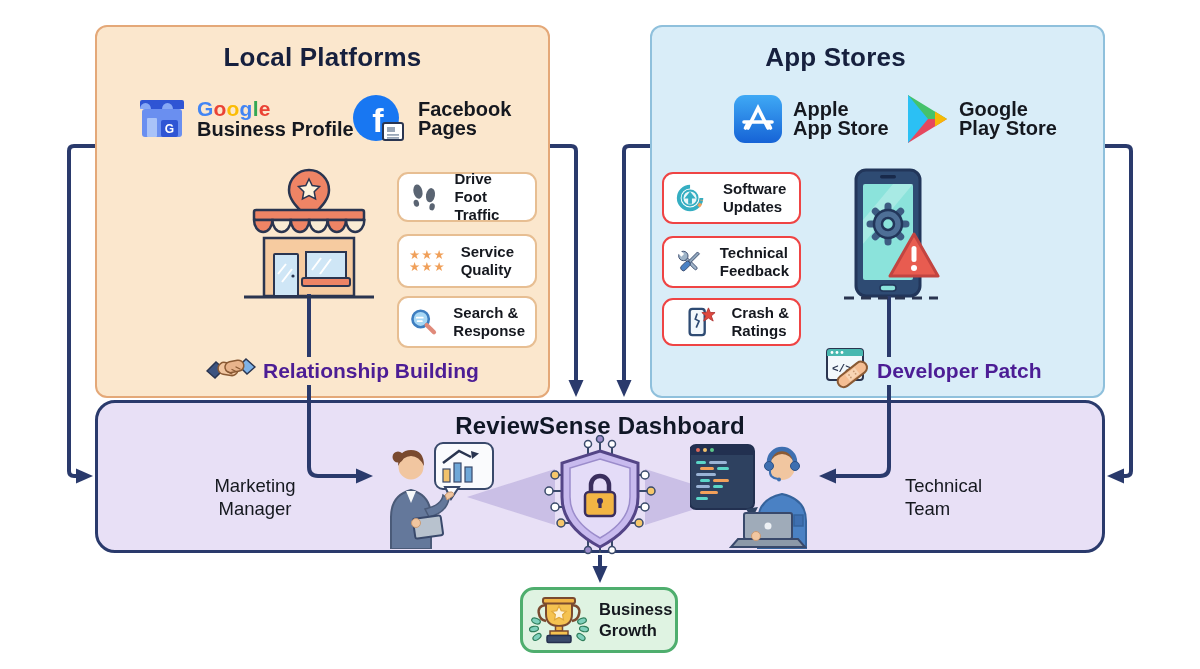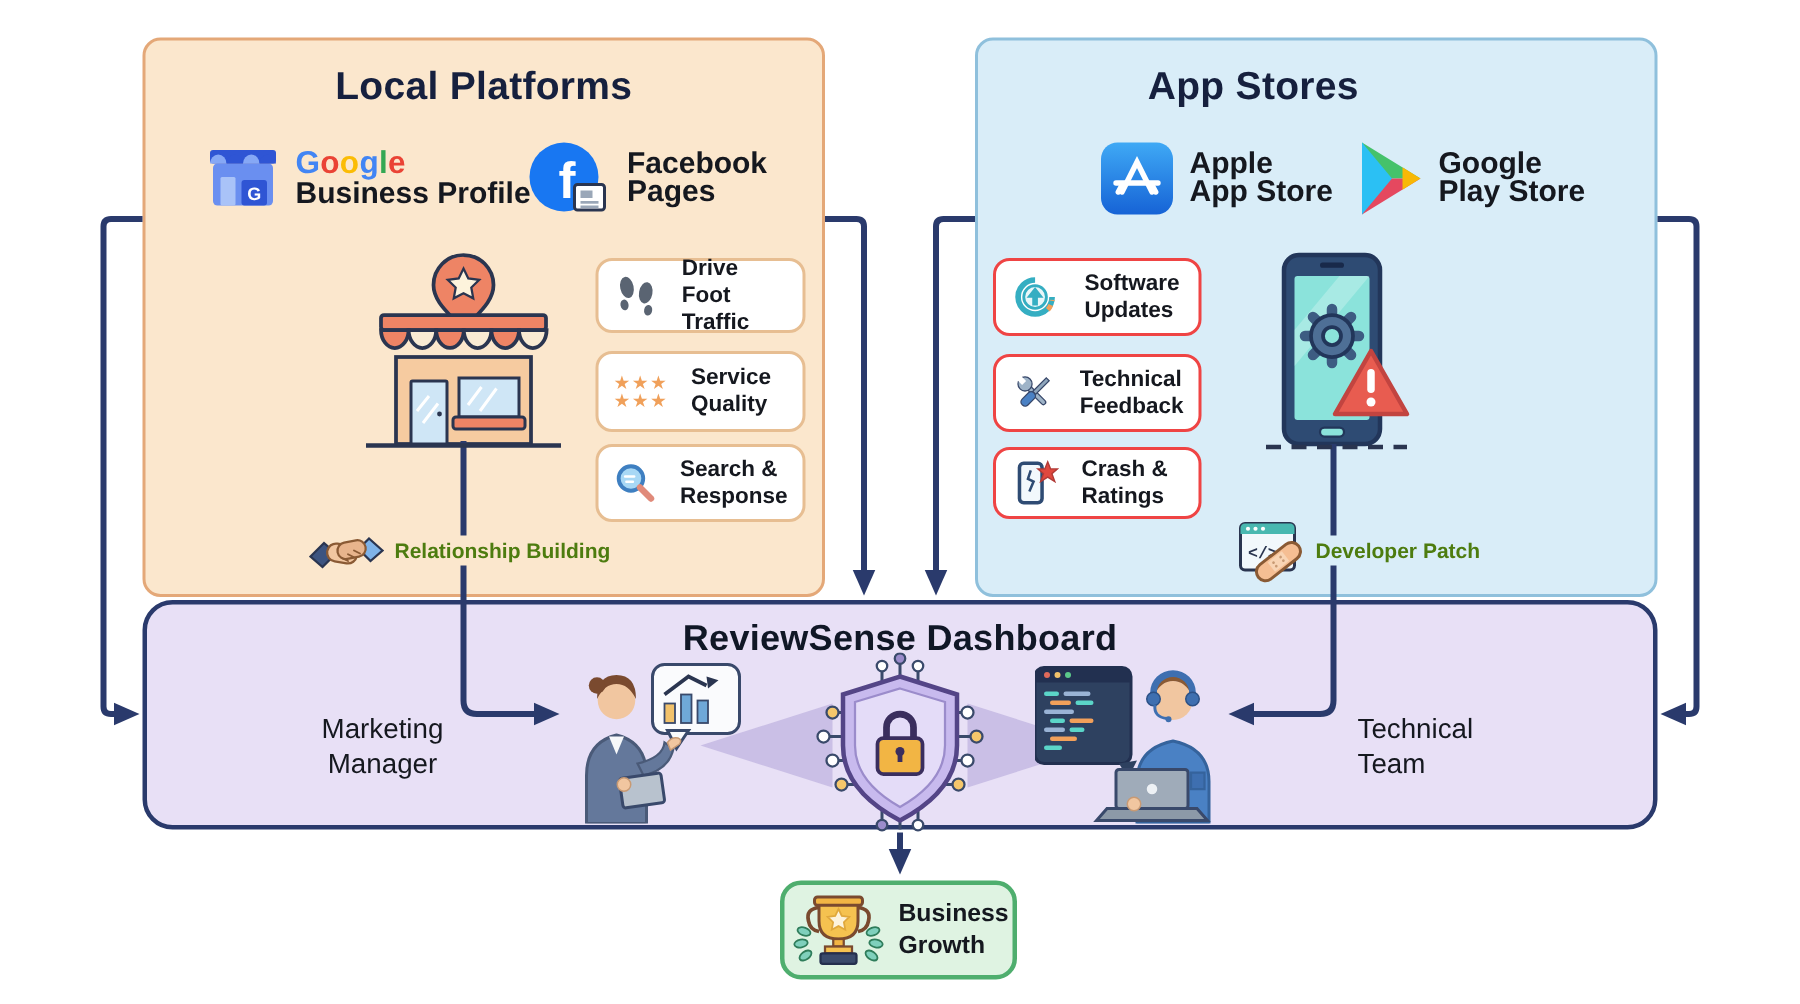--- a/index.html
+++ b/index.html
@@ -26,21 +26,21 @@
   .wordmark{font-size:21px;font-weight:bold;line-height:22px;letter-spacing:.2px;}
   
   .pill{position:absolute;display:flex;align-items:center;gap:15px;box-sizing:border-box;
         background:#FFFFFF;border-radius:11px;padding:5px 10px;z-index:2;}
   .pill-local{border:2px solid #E7BE92;width:140px;}
   .pill-app{border:2px solid #ef4444;width:139px;}
   .pill-text{font-size:15px;font-weight:bold;color:#15181F;line-height:18px;}
   .stars{color:#F0A05A;font-size:12.5px;line-height:12px;letter-spacing:1px;
          font-family:"DejaVu Sans",sans-serif;text-align:center;}
   
-  .cover-label{position:absolute;z-index:4;font-size:14px;font-weight:bold;color:#4d7c0f;
+  .cover-label{position:absolute;z-index:4;font-size:21px;font-weight:bold;color:#4c1d95;
                padding:2px 5px;}
   .cover-local{background:#FBE7CD;}
   .cover-app{background:#D9EDF8;}
   .footer-icon{position:absolute;z-index:4;}
   
   .role{position:absolute;z-index:2;font-size:18.5px;font-weight:normal;color:#15181F;line-height:23px;}
   .role span{display:block;}
   .growth-text{position:absolute;left:599px;top:599px;z-index:3;font-size:16.5px;
                font-weight:bold;color:#15181F;line-height:21px;}
   .growth-text span{display:block;}
@@ -195,21 +195,21 @@
         <rect x="16.4" y="3" width="3.2" height="15" fill="#8FA6BC" stroke="#39496B" stroke-width="1"></rect>
         <rect x="14.8" y="18" width="6.4" height="13" rx="3" fill="#4A81C4" stroke="#39496B" stroke-width="1"></rect>
       </g>
     </svg>
     <div class="pill-text">
       <span>Technical</span>
       <span class="line2">Feedback</span>
     </div>
   </div>
 
-  <div class="pill pill-app" style="left:662px;top:298px;height:48px;">
+  <div class="pill pill-app" style="left:662px;top:298px;height:48px;justify-content:flex-end;">
     <svg width="32" height="34" viewBox="0 0 34 34">
       <rect x="6" y="3" width="16" height="28" rx="3" fill="#F2F8FC" stroke="#2E4B73" stroke-width="2.5"></rect>
       <path d="M14,8 L12,14 L16,16 L13,23" fill="none" stroke="#2E4B73" stroke-width="1.8"></path>
       <polygon points="26,2 28,7 33,7 29,10.5 31,16 26,12.8 21,16 23,10.5 19,7 24,7" fill="#E0483E" stroke="#B13A36" stroke-width="1"></polygon>
     </svg>
     <div class="pill-text">
       <span>Crash &amp;</span>
       <span class="line2">Ratings</span>
     </div>
   </div>

